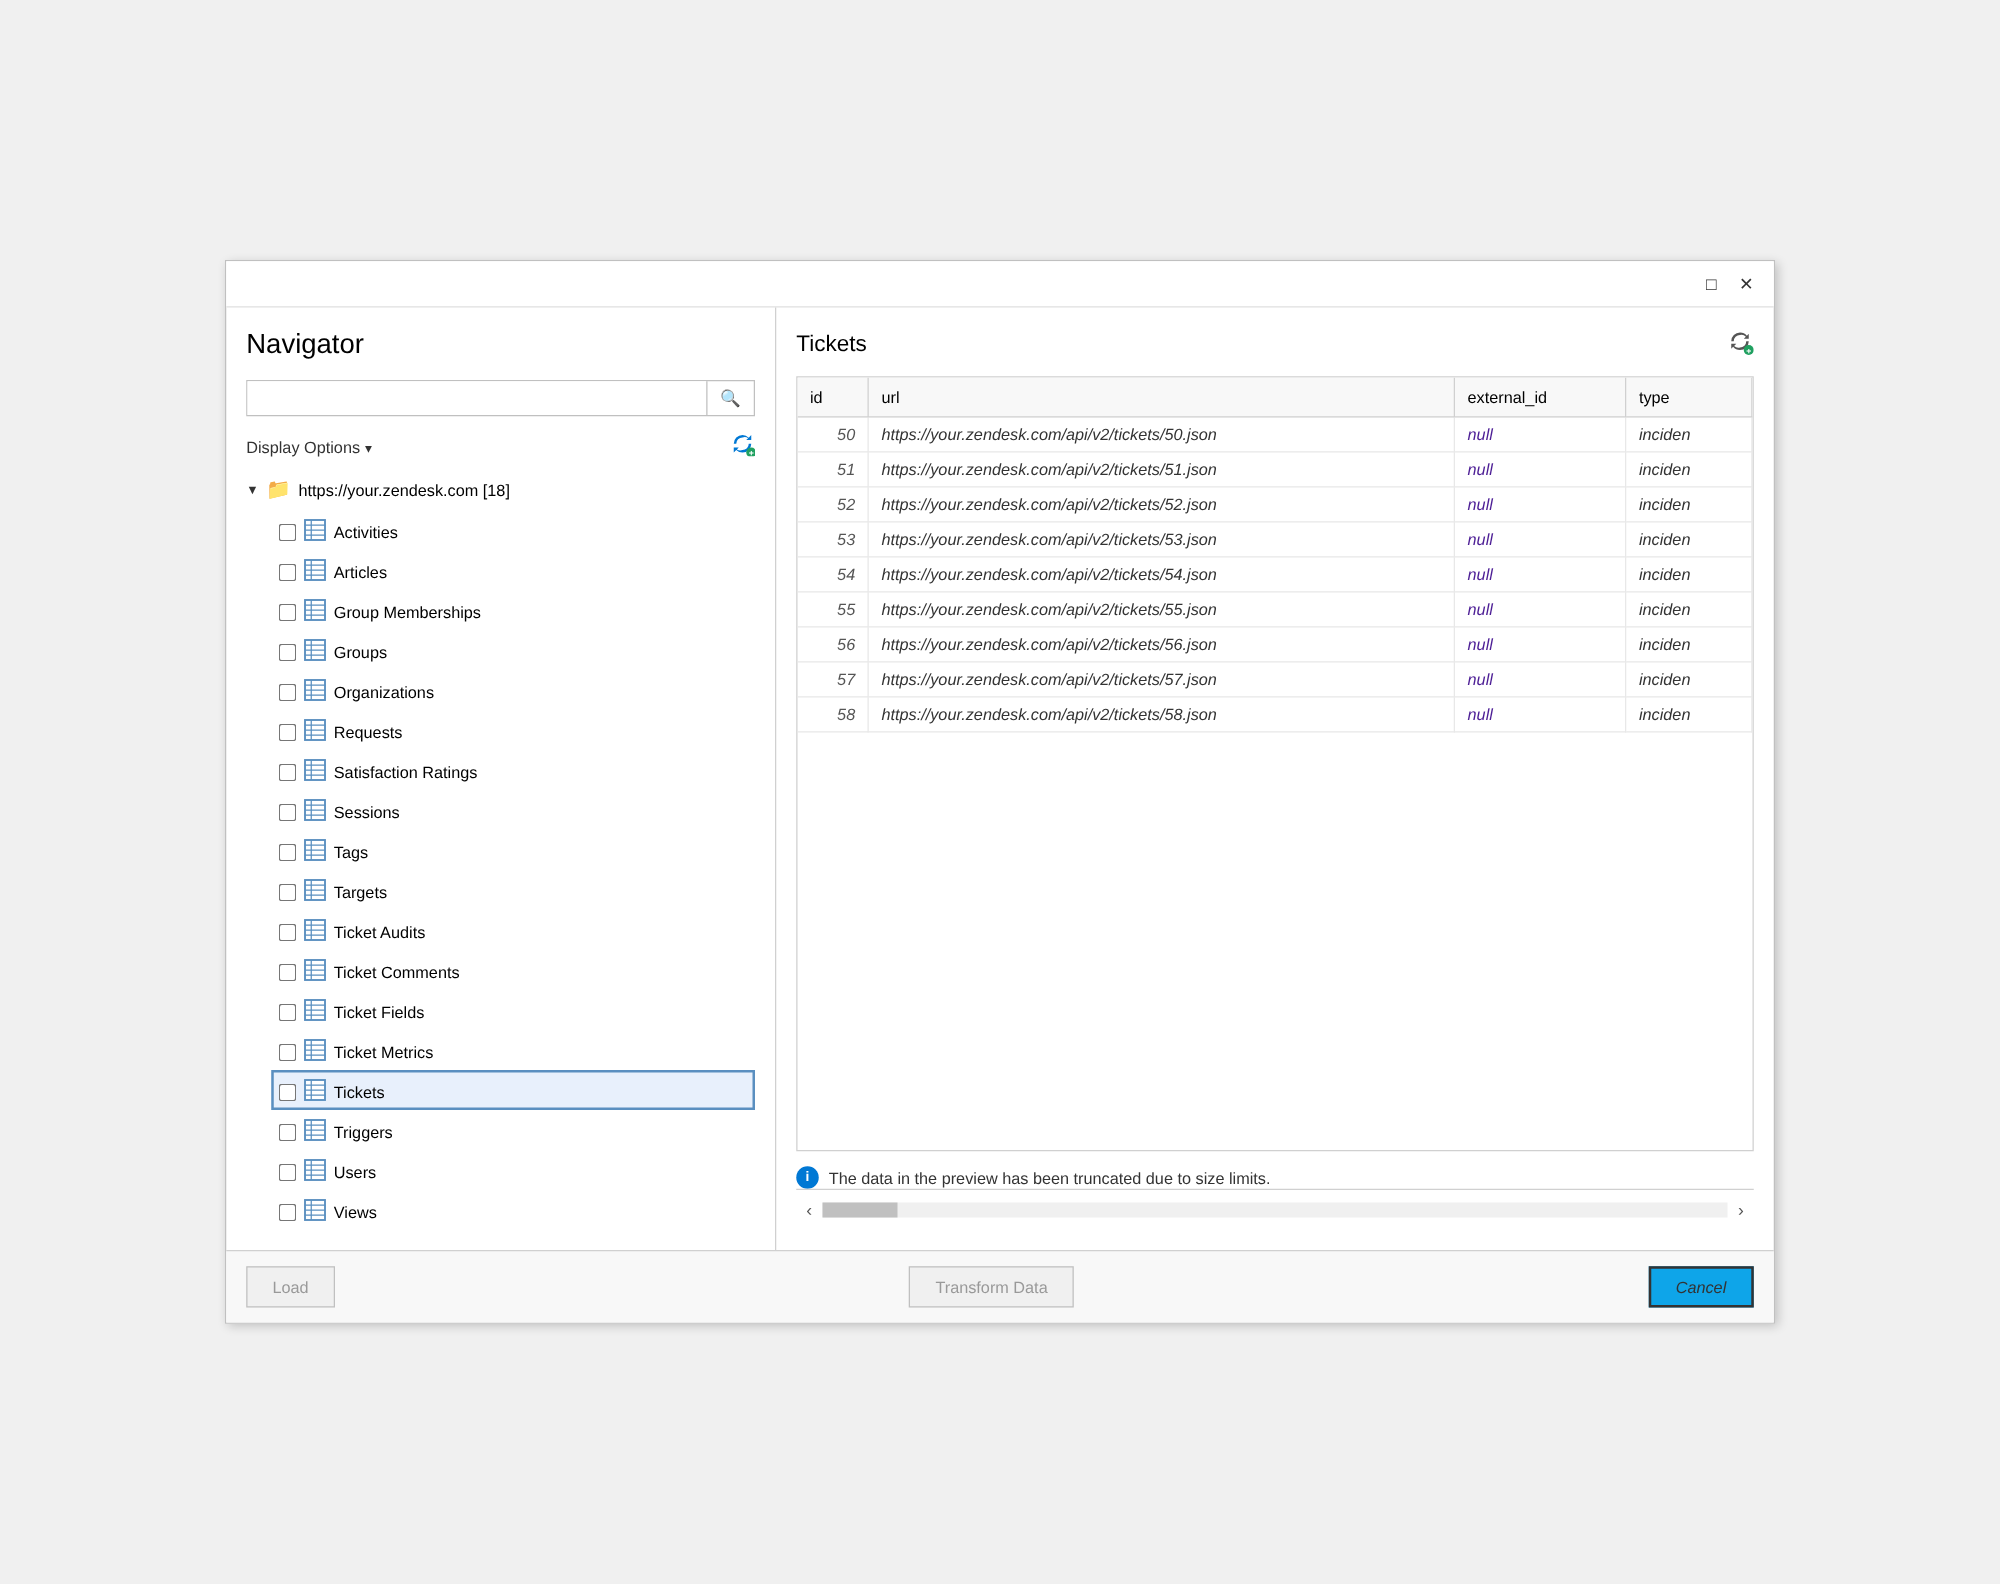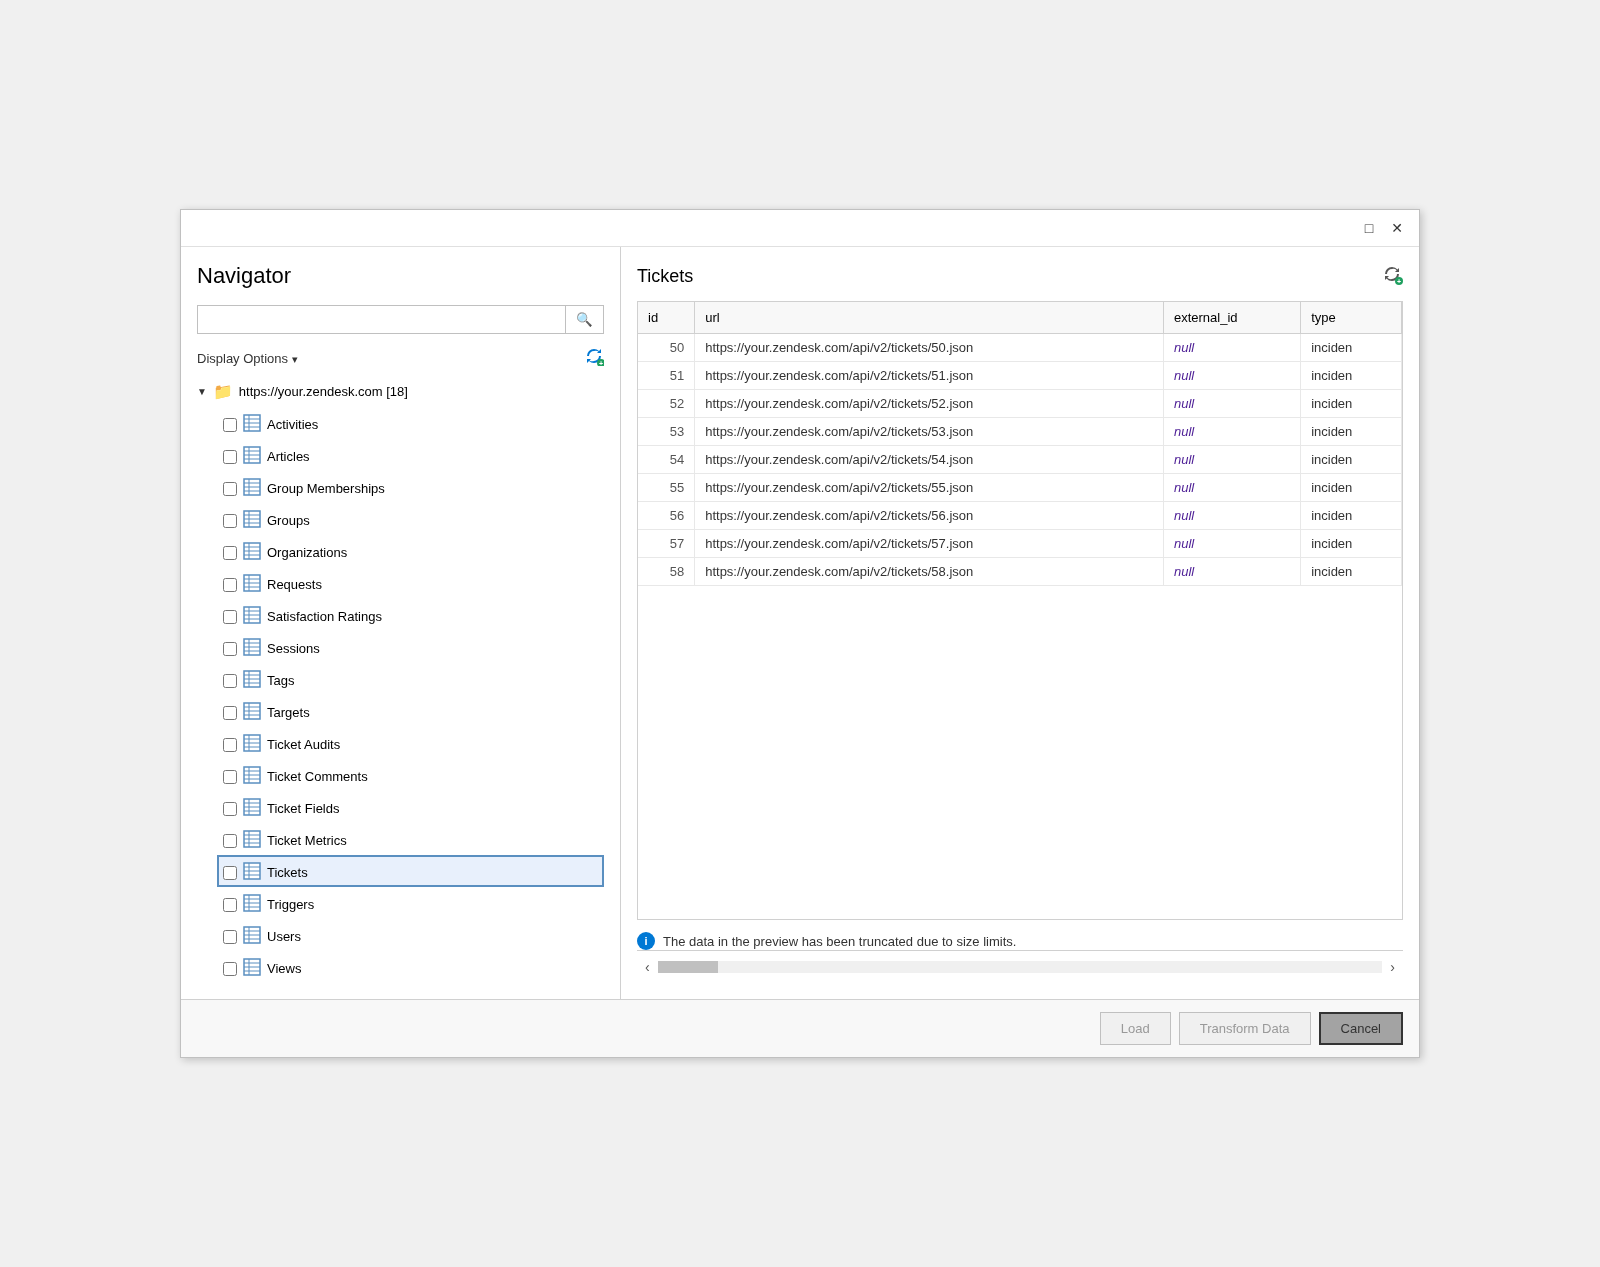--- a/index.html
+++ b/index.html
@@ -194,20 +194,21 @@
       padding: 8px 10px;
       text-align: left;
       font-weight: 400;
       color: #000;
     }
     .data-table td {
       border-bottom: 1px solid #e8e8e8;
       border-right: 1px solid #e8e8e8;
       padding: 6px 10px;
       color: #333;
+      font-style: italic;
     }
     .data-table td.id-col {
       text-align: right;
       color: #555;
     }
     .data-table td.null-col {
       text-align: left;
       color: #4c1d95;
       font-style: italic;
     }
@@ -260,36 +261,37 @@
       top: 0;
       height: 100%;
       width: 60px;
       background: #c0c0c0;
     }
     
     .footer {
       border-top: 1px solid #d0d0d0;
       padding: 12px 16px;
       display: flex;
-      justify-content: flex-end;
+      justify-content: space-between;
       gap: 8px;
       background: #f8f8f8;
     }
     .footer-btn {
       padding: 7px 20px;
       font-size: 13px;
       border: 1px solid #c0c0c0;
       background: #f0f0f0;
       cursor: pointer;
       color: #333;
     }
     .footer-btn.primary {
-      background: #a3a3a3;
+      background: #0ea5e9;
       border: 2px solid #333;
       font-weight: 500;
+      font-style: italic;
     }
     .footer-btn:disabled {
       color: #999;
       cursor: default;
     }
   </style>
 </head>
 <body>
 
 <div class="window">

